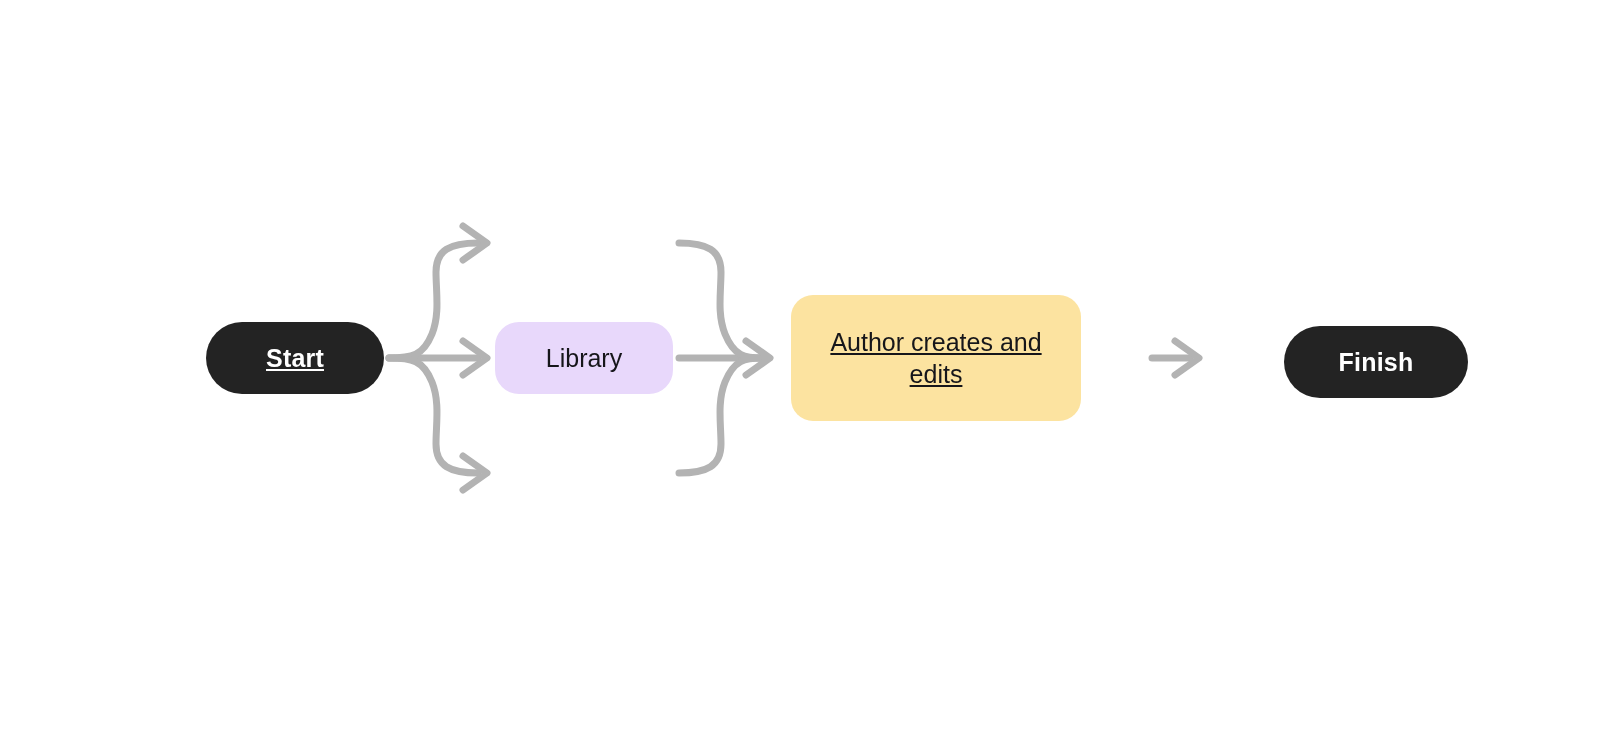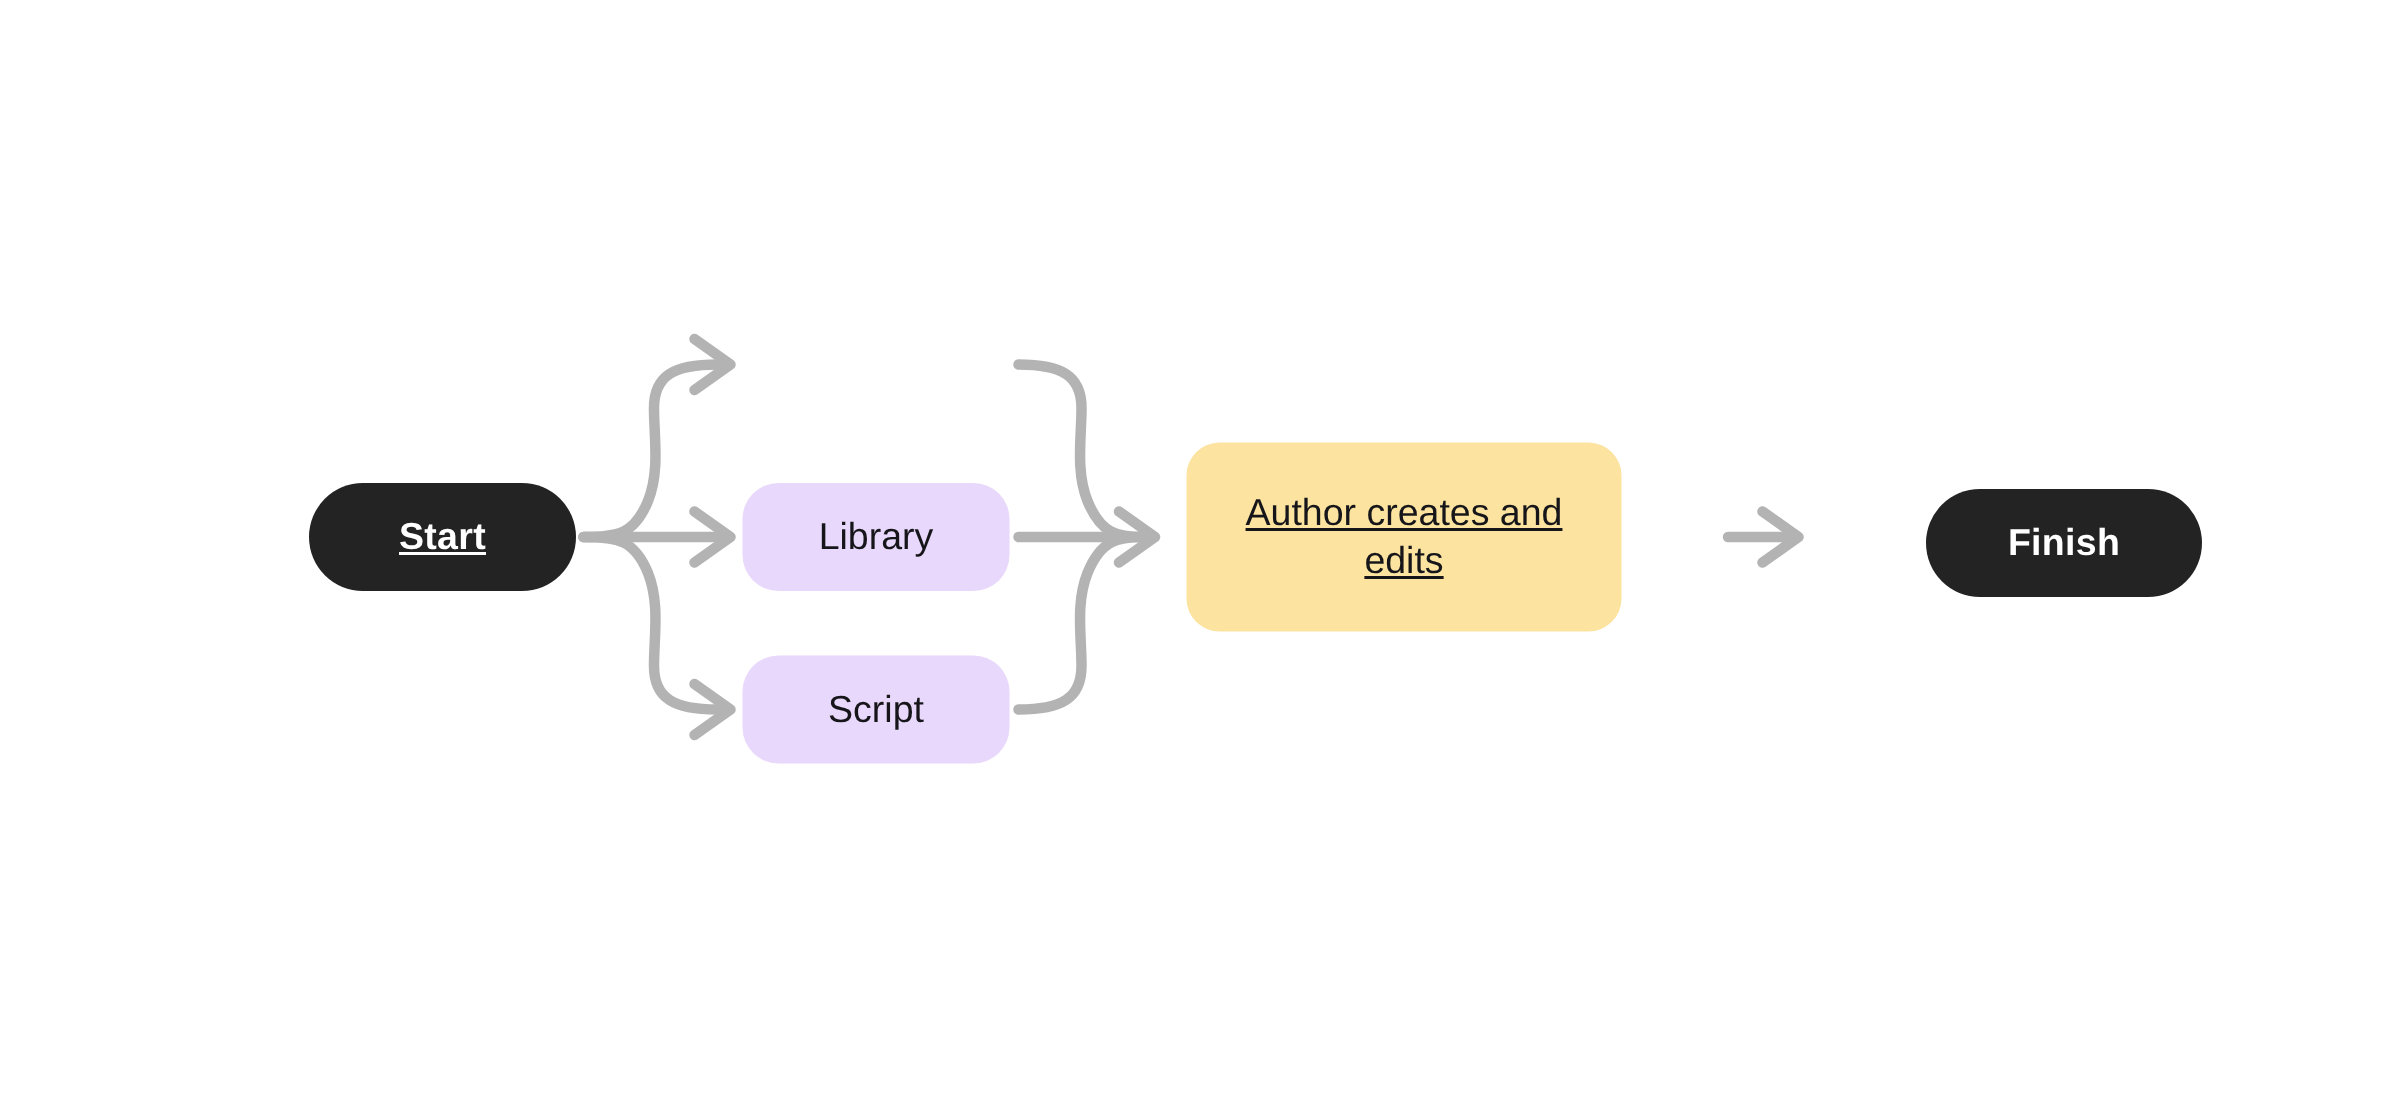--- a/index.html
+++ b/index.html
@@ -112,23 +112,20 @@
 
   <div class="node node-terminal" id="node-start">
     <span>Start</span>
   </div>
 
 
   <div class="node node-option" id="node-library">
     <span>Library</span>
   </div>
 
-  <div class="node node-option" id="node-script">
-    <span>Script</span>
-  </div>
 
   <div class="node node-process" id="node-author">
     <span>
       <span class="line">Author creates and edits</span>
     </span>
   </div>
 
   <div class="node node-terminal" id="node-finish">
     <span>Finish</span>
   </div>

